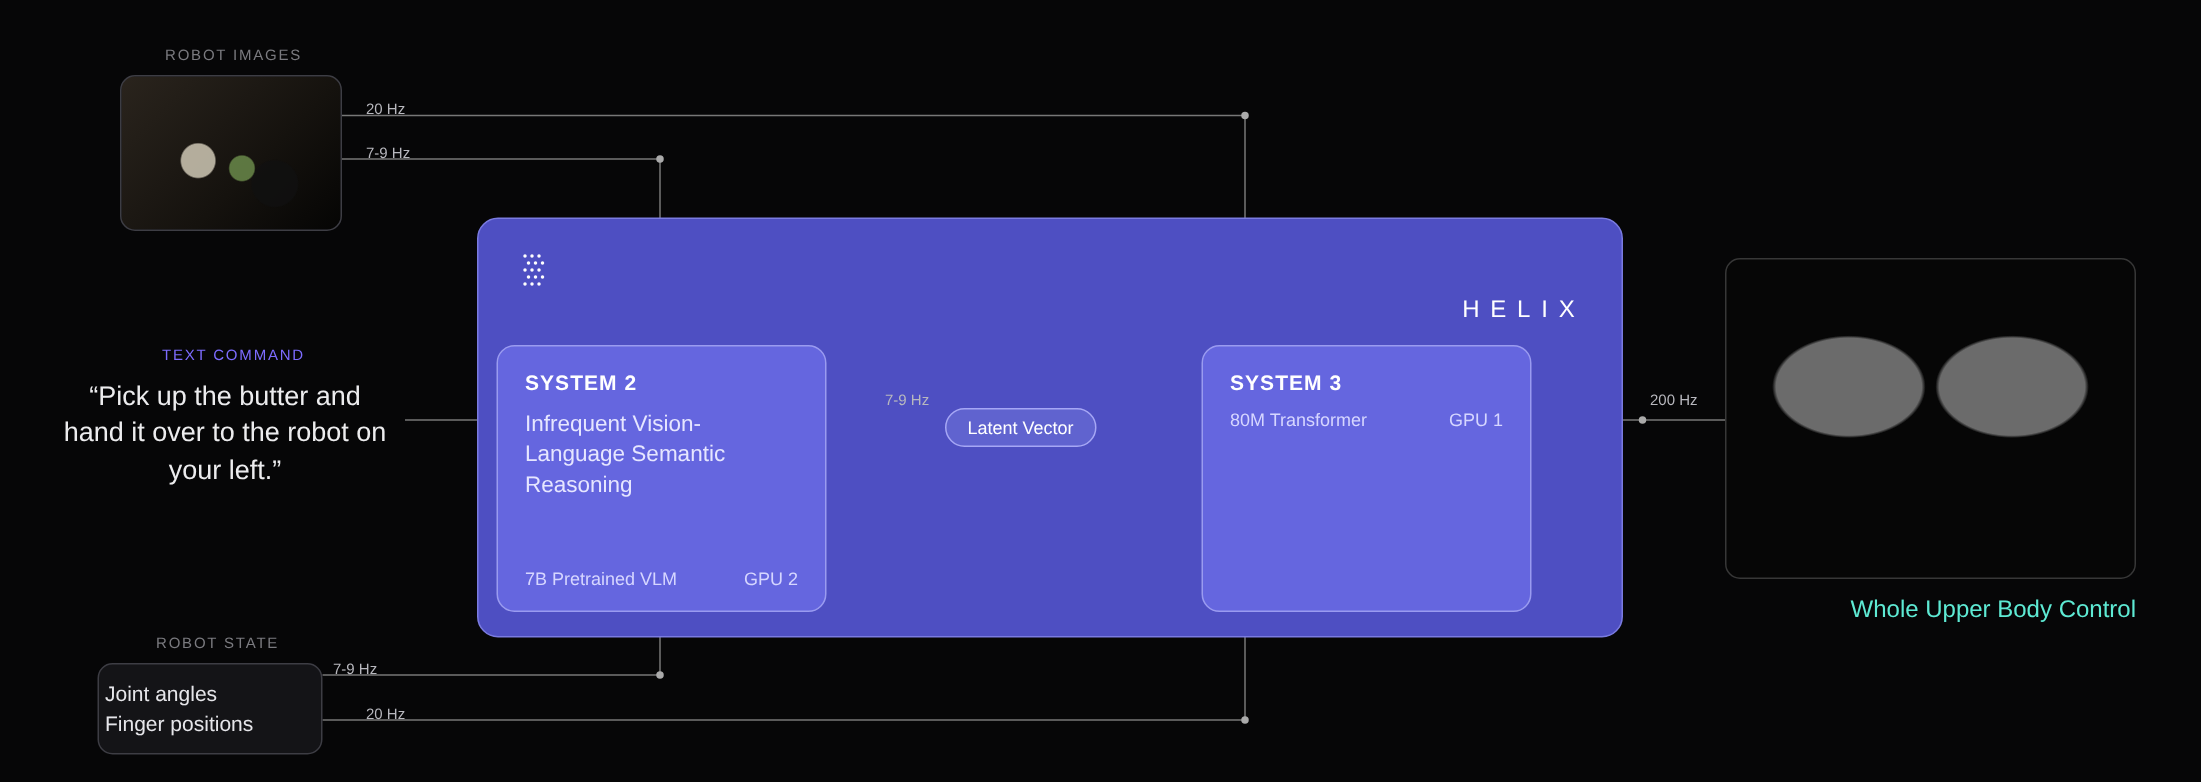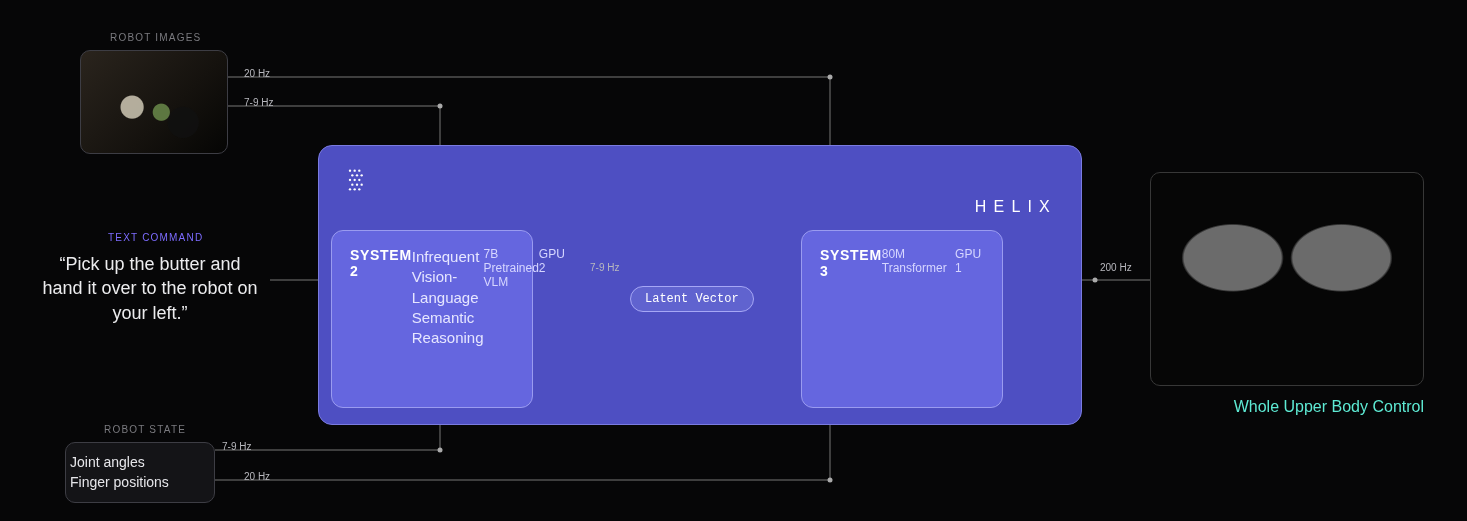--- a/index.html
+++ b/index.html
@@ -73,29 +73,29 @@
     color: #fff;
     margin-top: 32px;
   }
   .helix-logo {
     position:absolute; left:24px; top:20px;
     width:28px;height:28px;
   }
 
   .sys-card {
     position: absolute;
-    width: 202px;
+    width: 220px;
     height: 178px;
     background: #6566df;
     border: 1px solid #9a9bf0;
     border-radius: 12px;
     padding: 16px 18px 14px 18px;
     color: #fff;
     display: flex;
-    flex-direction: row;
+    flex-direction: column;
   }
   .sys-card .title {
     font-size: 14px; font-weight: 700; letter-spacing:.05em;
     margin-bottom: 10px;
   }
   .sys-card .desc {
     font-size: 15px; line-height: 1.35; color: #e6e6ff;
     flex: 1;
   }
   .sys-card .footer {
@@ -213,18 +213,18 @@
   <div class="sys-card" style="left:482px;top:84px;">
     <div class="title">SYSTEM 3</div>
     <div class="footer">
       <span>80M Transformer</span>
       <span>GPU 1</span>
     </div>
   </div>
 </div>
 
 <div class="abs hz" style="left:590px;top:262px;">7-9 Hz</div>
-<div class="abs pill" style="left:630px;top:286px;font-family:Liberation Mono, monospace;">Latent Vector</div>
+<div class="abs pill" style="left:630px;top:272px;">Latent Vector</div>
 
 <div class="abs hz" style="left:1100px;top:262px;">200 Hz</div>
 
 <div class="abs img-box humanoids" style="left:1150px;top:172px;width:274px;height:214px;"></div>
 <div class="abs caption" style="left:1150px;top:398px;width:274px;">Whole Upper Body Control</div>
 
 </body></html>

